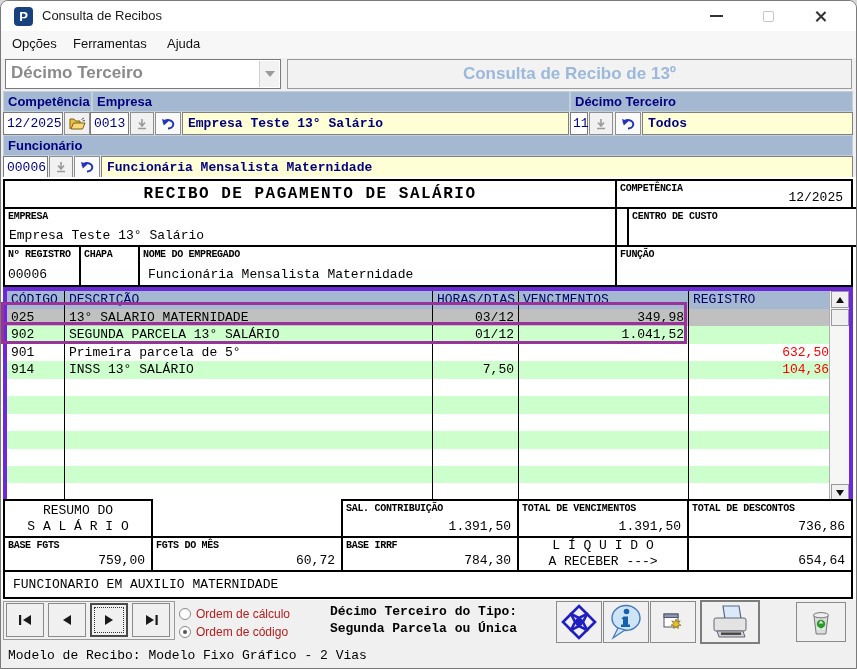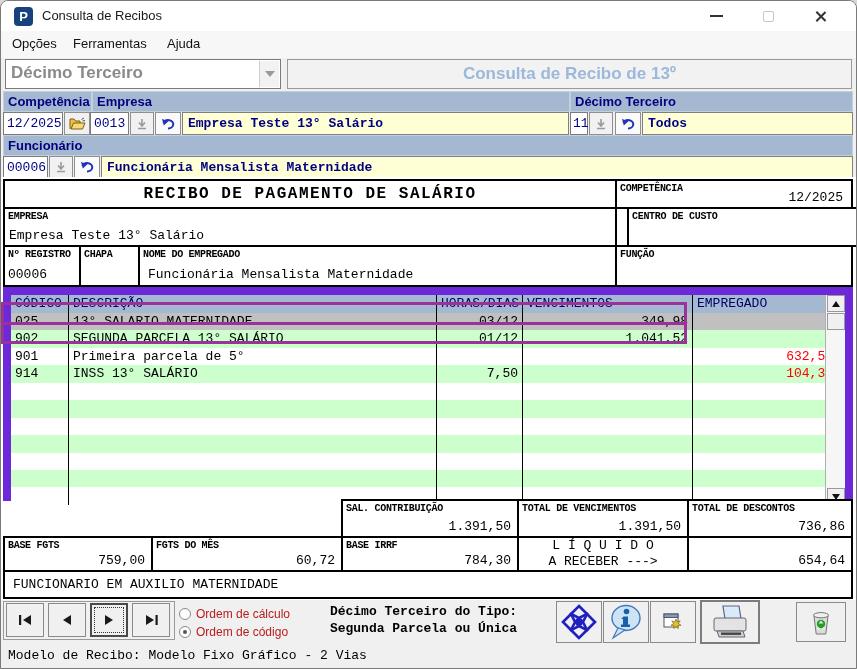--- a/index.html
+++ b/index.html
@@ -48,21 +48,21 @@
             display:flex; align-items:center; padding-left:5px; }
   .sbtn { background:#f1f1f1; border:1px solid #8f8f8f; display:flex; align-items:center; justify-content:center; }
 
   
   .paper { left:0; top:176px; width:857px; height:423px; background:#ffffff; }
   .rbox { position:absolute; border:2px solid #000; background:#fff; }
   .rlabel { position:absolute; left:3px; top:2px; font-size:10px; font-weight:600; letter-spacing:-0.3px; color:#000; }
   .rval { position:absolute; font-size:13px; color:#000; }
 
   
-  .grid { left:2px; top:286px; width:850px; height:214px; border:8px solid #6d28d9; background:#fff; }
+  .grid { left:2px; top:286px; width:850px; height:214px; border:4px solid #6d28d9; background:#fff; }
   .trow { display:flex; height:17.45px; font-size:13px; line-height:17.45px; }
   .thead { height:18px; line-height:18px; background:#a4b9d1; color:#000066; }
   .tc { border-right:1px solid #000; padding:0 4px; overflow:hidden; white-space:nowrap; }
   .c-cod { width:58px; } .c-desc { width:368px; } .c-hd { width:86px; text-align:right; }
   .c-ven { width:170px; text-align:right; } .c-des { width:144px; text-align:right; border-right:none; }
   .thead .c-hd, .thead .c-ven, .thead .c-des { text-align:left; }
   .rw { background:#ffffff; } .rg { background:#ccffcc; } .rsel { background:#c0c0c0; }
   .neg { color:#ff0000; }
   .vscroll { position:absolute; right:0; top:0; width:20px; height:210px; background:#f6f6f6; border-left:1px solid #b0b0b0; }
   .sb { position:absolute; left:1px; width:18px; height:17px; background:#f0f0f0; border:1px solid #999;
@@ -208,21 +208,21 @@
     <div class="rlabel mono">FUNÇÃO</div>
     <div class="rval mono" style="left:4px;bottom:3px;"></div>
   </div>
 
   <div class="abs grid mono">
     <div class="trow thead">
       <div class="tc c-cod">CÓDIGO</div>
       <div class="tc c-desc">DESCRIÇÃO</div>
       <div class="tc c-hd">HORAS/DIAS</div>
       <div class="tc c-ven">VENCIMENTOS</div>
-      <div class="tc c-des">EMPREGADO</div>
+      <div class="tc c-des">REGISTRO</div>
     </div>
     <div class="trow rsel">
       <div class="tc c-cod">025</div>
       <div class="tc c-desc">13° SALARIO MATERNIDADE</div>
       <div class="tc c-hd">03/12</div>
       <div class="tc c-ven">349,98</div>
       <div class="tc c-des"></div>
     </div>
     <div class="trow rg">
       <div class="tc c-cod">902</div>
@@ -302,20 +302,24 @@
       <div class="sthumb"></div>
       <div class="sb" style="bottom:0;">
           <div class="tri-dn"></div>
         </div>
     </div>
   </div>
 
   <div class="abs hl" style="left:0;top:301px;width:686px;height:23px;"></div>
   <div class="abs hl" style="left:0;top:321px;width:686px;height:22px;"></div>
 
+  <div class="rbox mono" style="left:2px;top:498px;width:150px;height:39px;display:flex;flex-direction:column;align-items:center;justify-content:center;font-size:13px;line-height:16px;">
+    <div>RESUMO DO</div>
+    <div>S A L Á R I O</div>
+  </div>
   <div class="rbox" style="left:340px;top:498px;width:178px;height:39px;">
     <div class="rlabel mono">SAL. CONTRIBUIÇÃO</div>
     <div class="sval mono">1.391,50</div>
   </div>
   <div class="rbox" style="left:516px;top:498px;width:172px;height:39px;">
     <div class="rlabel mono">TOTAL DE VENCIMENTOS</div>
     <div class="sval mono">1.391,50</div>
   </div>
   <div class="rbox" style="left:686px;top:498px;width:166px;height:39px;">
     <div class="rlabel mono">TOTAL DE DESCONTOS</div>

